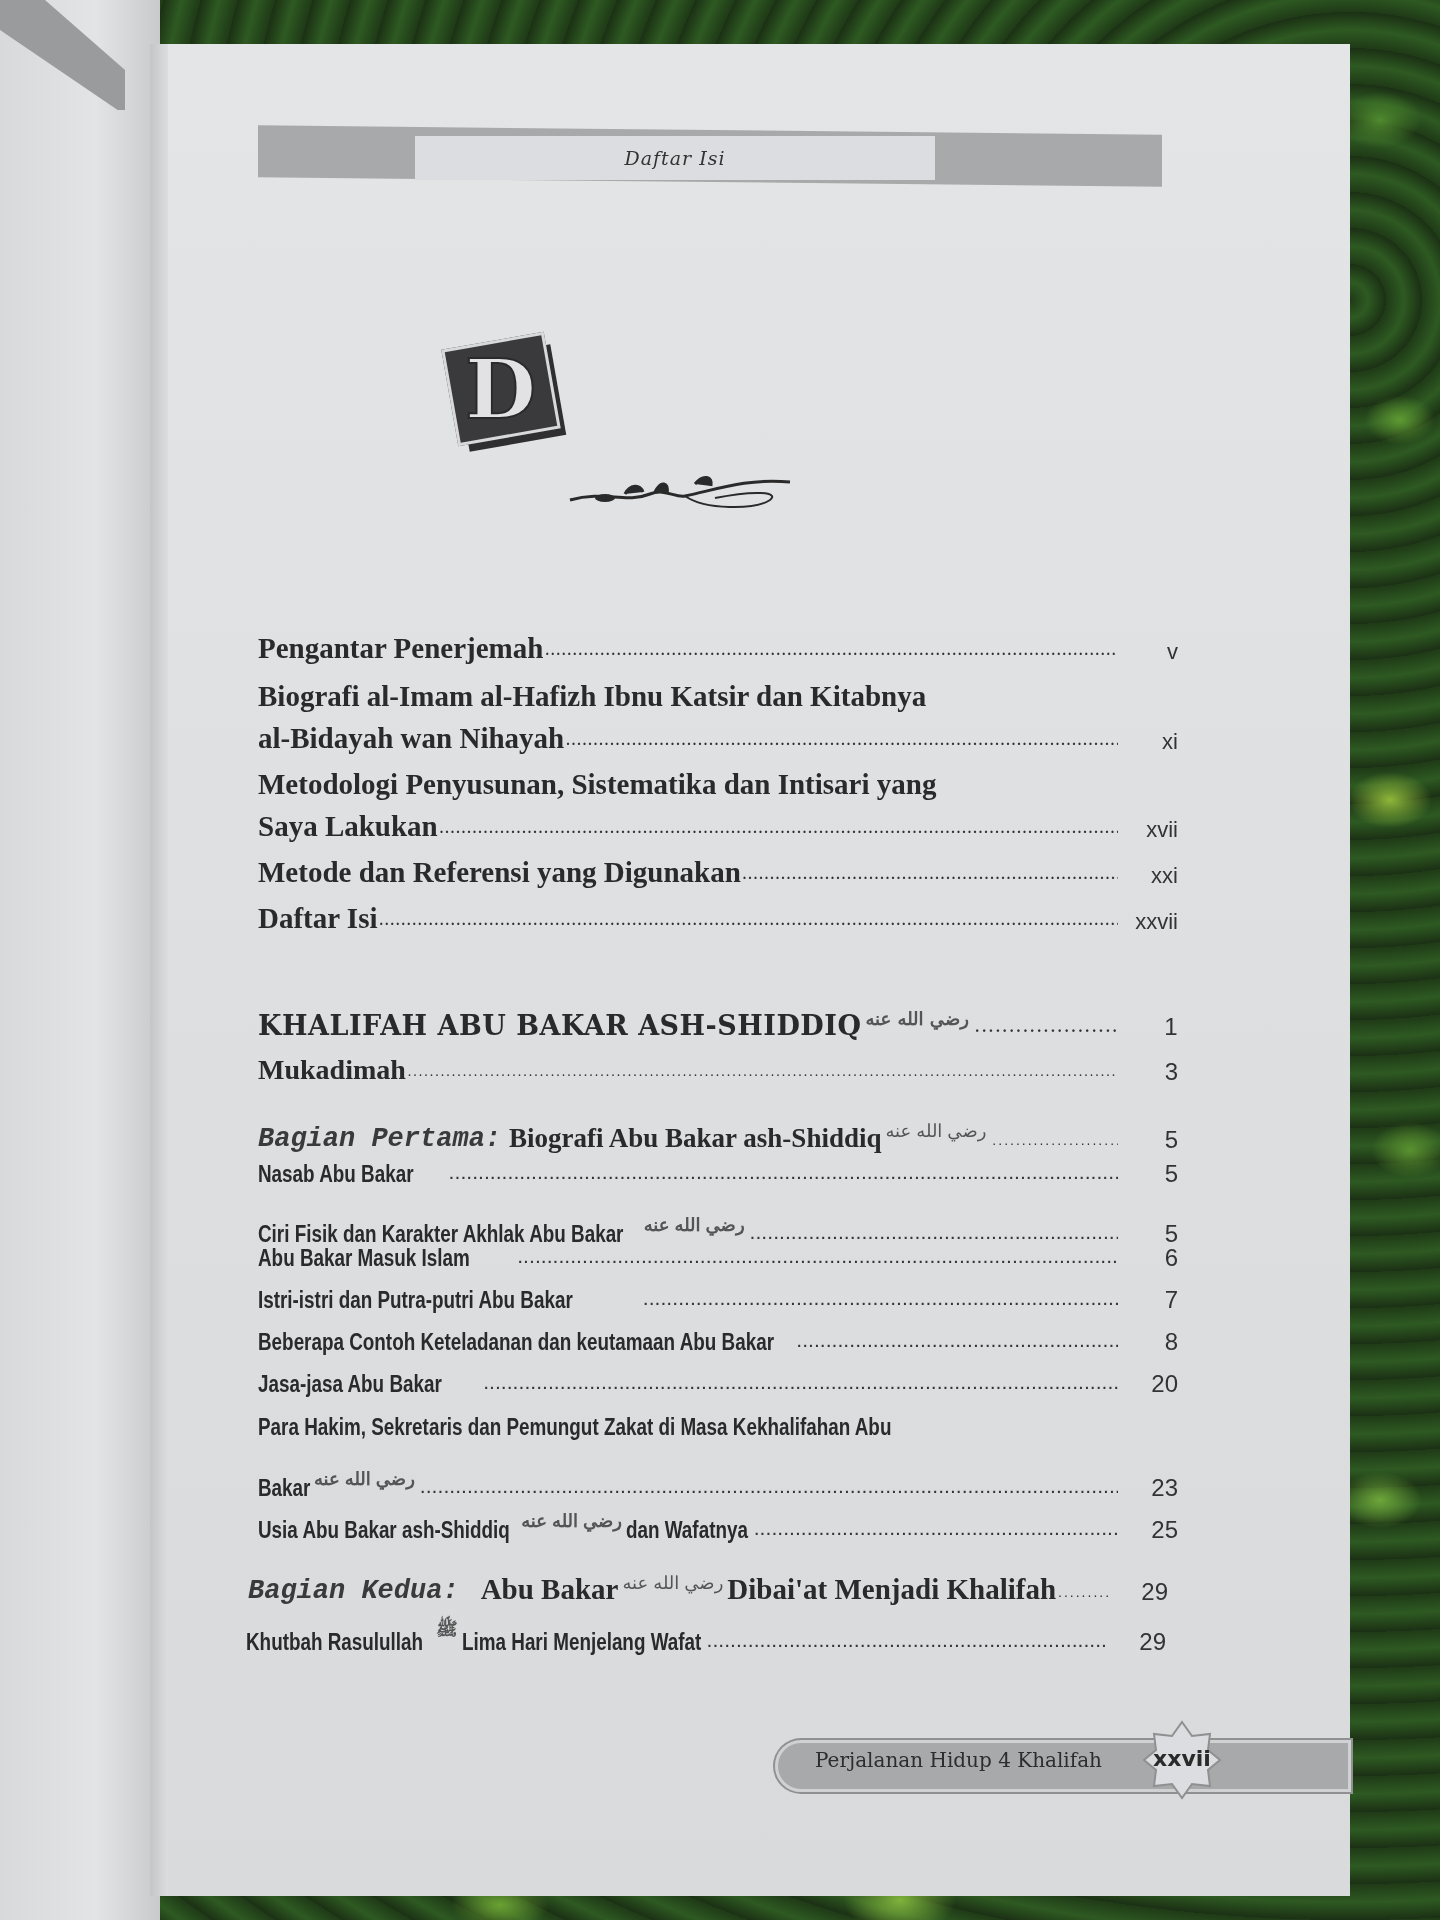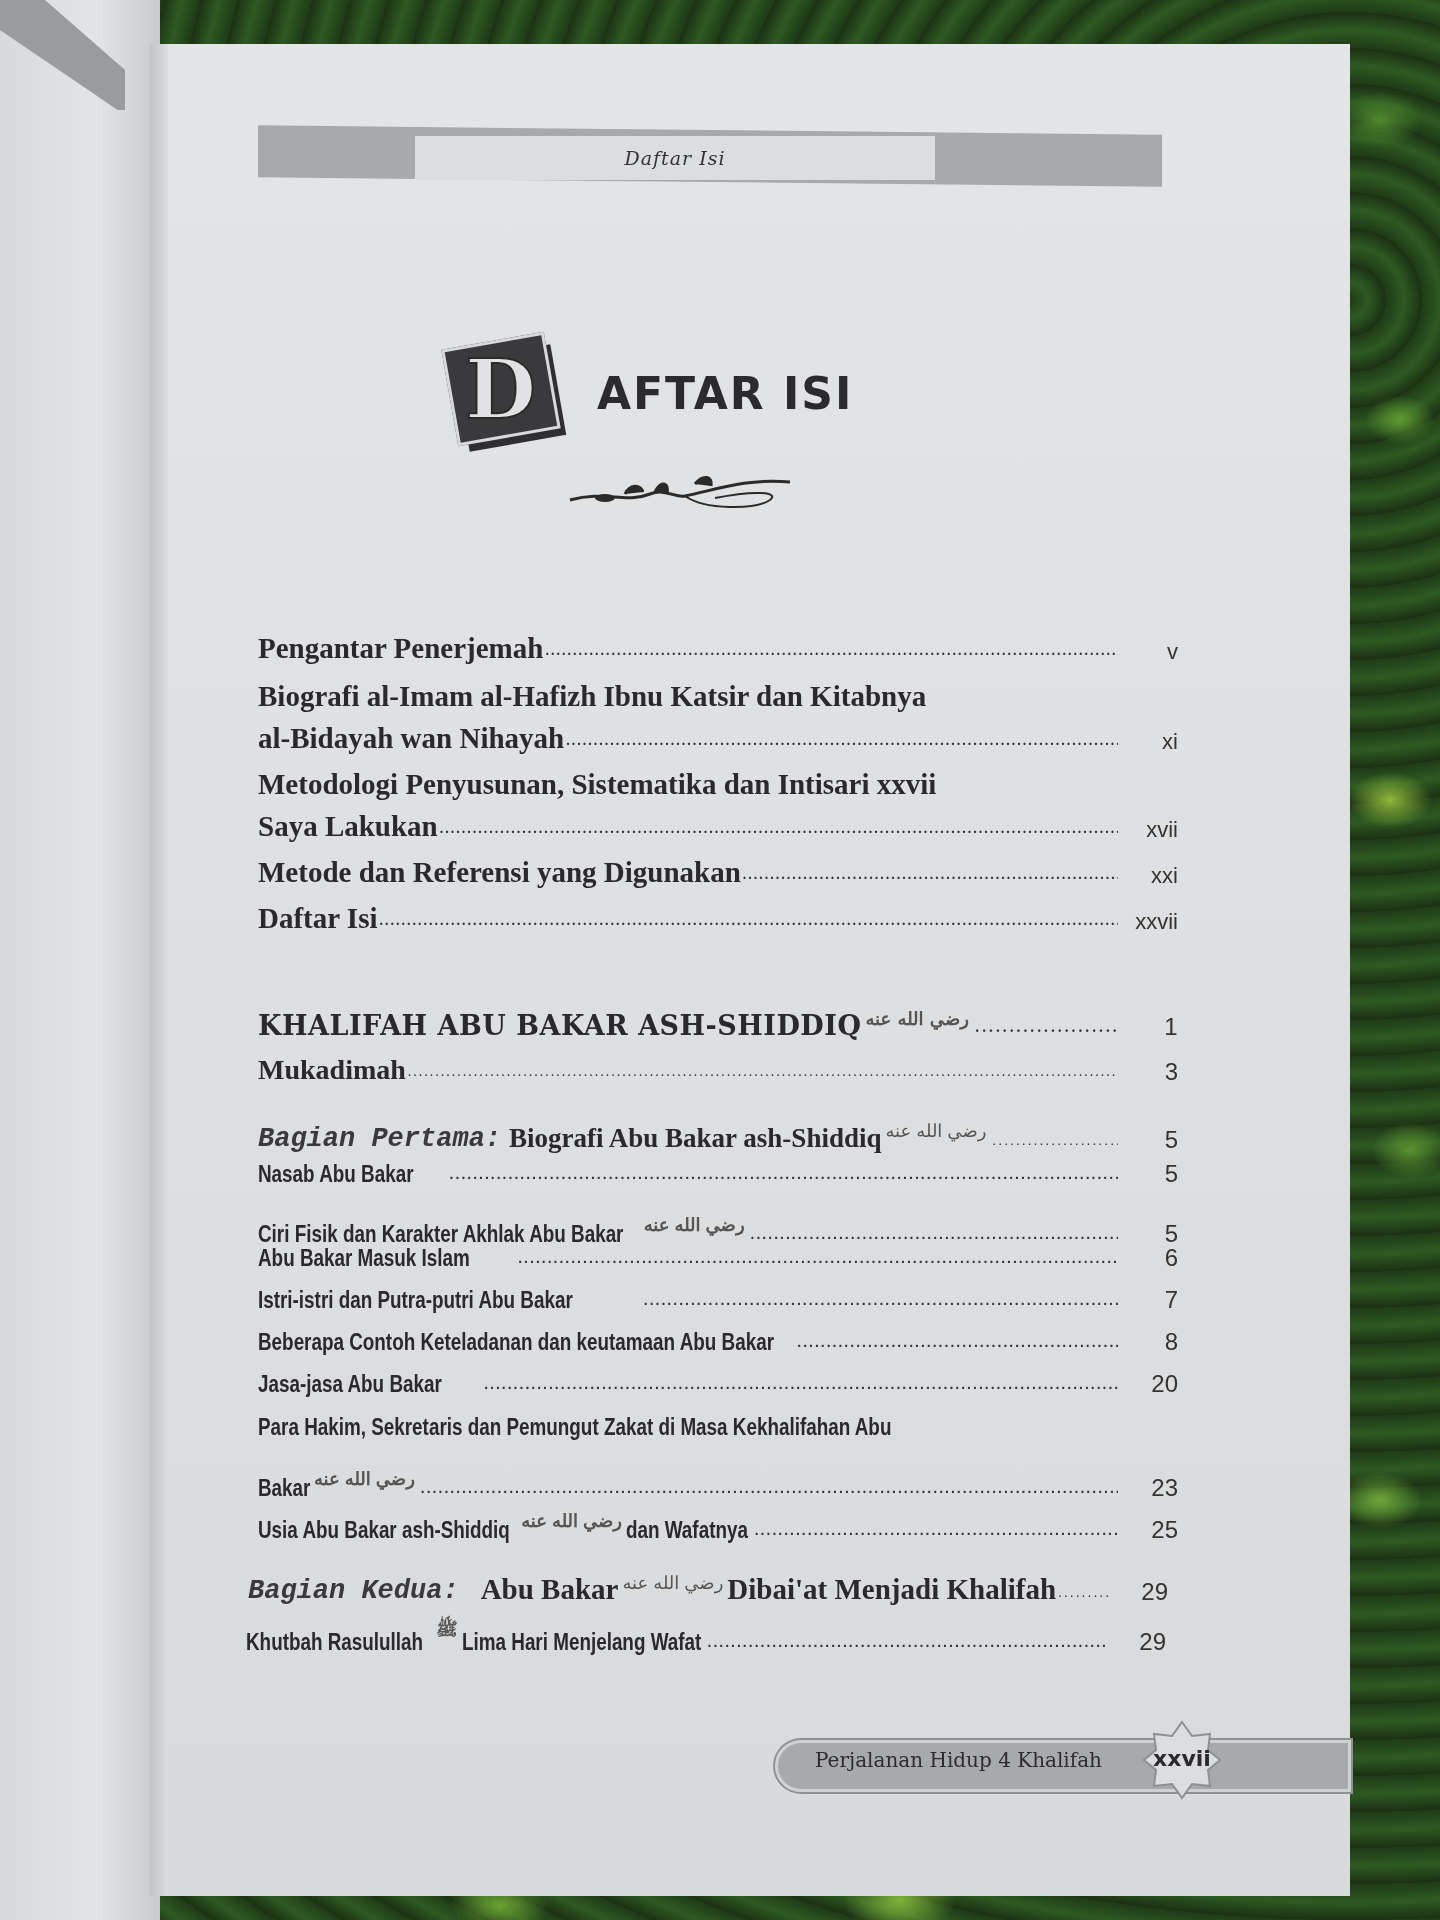--- a/index.html
+++ b/index.html
@@ -72,21 +72,20 @@
   <span class="header-title">Daftar Isi</span>
 </div>
 
 <div class="title-block">
   <div class="dropcap-wrap">
     <div class="dropcap-back"></div>
     <div class="dropcap-front">
       <span class="dropcap-letter">D</span>
     </div>
   </div>
-  <span class="title-rest">AFTAR ISI</span>
 </div>
 <svg class="flourish" viewBox="0 0 230 44">
   <path d="M5 30 C40 20 60 34 85 24 C100 18 110 28 120 26 C150 20 180 8 225 12" stroke="#2a2a2a" stroke-width="3" fill="none"></path>
   <path d="M120 26 C140 40 190 40 205 30 C215 22 190 20 150 28" stroke="#2a2a2a" stroke-width="2" fill="none"></path>
   <path d="M60 24 C65 14 75 14 78 22 M90 22 C96 10 104 12 102 24 M130 14 C138 4 148 6 146 16" stroke="#2a2a2a" stroke-width="3" fill="#2a2a2a"></path>
   <ellipse cx="40" cy="28" rx="10" ry="4" fill="#2a2a2a"></ellipse>
 </svg>
 
 <div class="toc" style="top:0">
   <div class="row serif" style="top:632px">
@@ -96,21 +95,21 @@
   </div>
   <div class="row serif" style="top:680px">
     <span class="text">Biografi al-Imam al-Hafizh Ibnu Katsir dan Kitabnya</span>
   </div>
   <div class="row serif" style="top:722px">
     <span class="text">al-Bidayah wan Nihayah</span>
     <span class="dots"></span>
     <span class="page-no" style="font-size:22px">xi</span>
   </div>
   <div class="row serif" style="top:768px">
-    <span class="text">Metodologi Penyusunan, Sistematika dan Intisari xxvii</span>
+    <span class="text">Metodologi Penyusunan, Sistematika dan Intisari yang</span>
   </div>
   <div class="row serif" style="top:810px">
     <span class="text">Saya Lakukan</span>
     <span class="dots"></span>
     <span class="page-no" style="font-size:22px">xvii</span>
   </div>
   <div class="row serif" style="top:856px">
     <span class="text">Metode dan Referensi yang Digunakan</span>
     <span class="dots"></span>
     <span class="page-no" style="font-size:22px">xxi</span>

